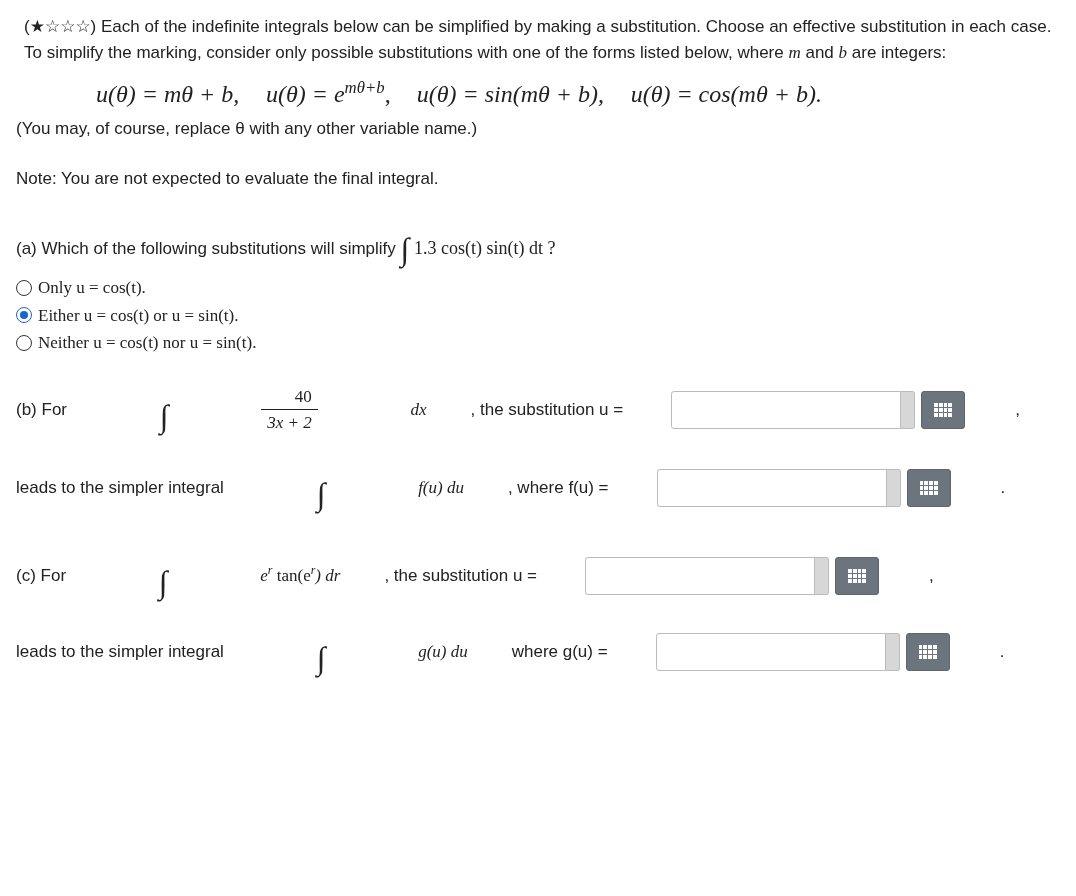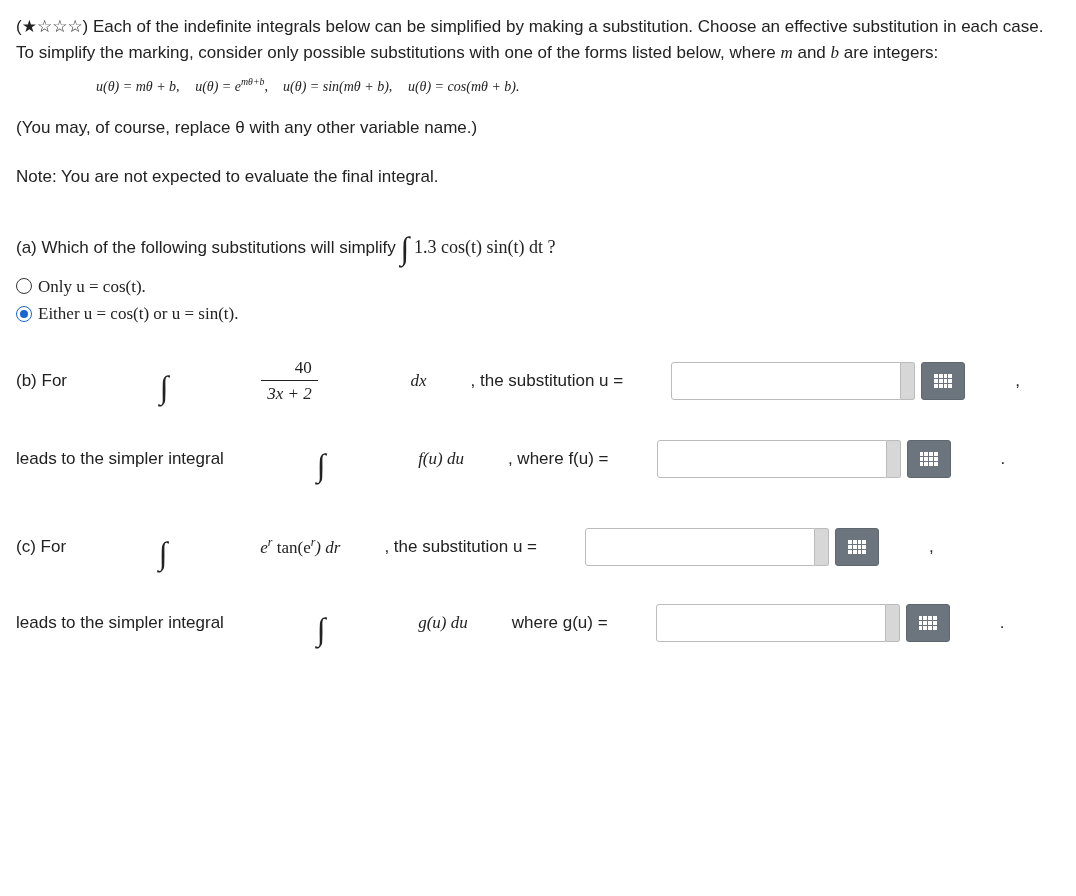--- a/index.html
+++ b/index.html
@@ -7,22 +7,22 @@
     font-size: 17px;
     color: #222;
     margin: 0;
     padding: 14px 16px;
     line-height: 1.5;
     background: #fff;
   }
   .math { font-family: "Cambria Math", "STIX", "Times New Roman", serif; font-style: italic; }
   .mathup { font-family: "Cambria Math", "STIX", "Times New Roman", serif; font-style: normal; }
   .fn { font-style: normal; }
-  .intro { margin-bottom: 10px; }
-  .forms { padding-left: 80px; margin-bottom: 18px; font-size: 14px;}
+  .intro { margin-bottom: 10px; margin-left: 8px; }
+  .forms { padding-left: 80px; margin-bottom: 4px; font-size: 24px;}
   .paren-note { margin-bottom: 2px; }
   .note { margin-bottom: 20px; margin-top: 24px; }
 
   .part { margin-top: 24px; }
   .part-a { margin-top: 28px; }
 
   .int {
     font-family: "Cambria Math","STIX","Times New Roman",serif;
     font-size: 32px;
     position: relative;
@@ -129,20 +129,24 @@
     <div class="radio-row">
       <span class="radio-circle"></span>
       <span class="mathup">Only u = cos(t).</span>
     </div>
     <div class="radio-row">
       <span class="radio-circle selected">
           <span class="radio-dot"></span>
         </span>
       <span class="mathup">Either u = cos(t) or u = sin(t).</span>
     </div>
+    <div class="radio-row">
+      <span class="radio-circle"></span>
+      <span class="mathup">Neither u = cos(t) nor u = sin(t).</span>
+    </div>
   </div>
 </div>
 
 <div class="part">
   <div class="row">
     <span>(b) For</span>
     &nbsp;
     <span class="int">∫</span>
     &nbsp;
     <span class="frac">

